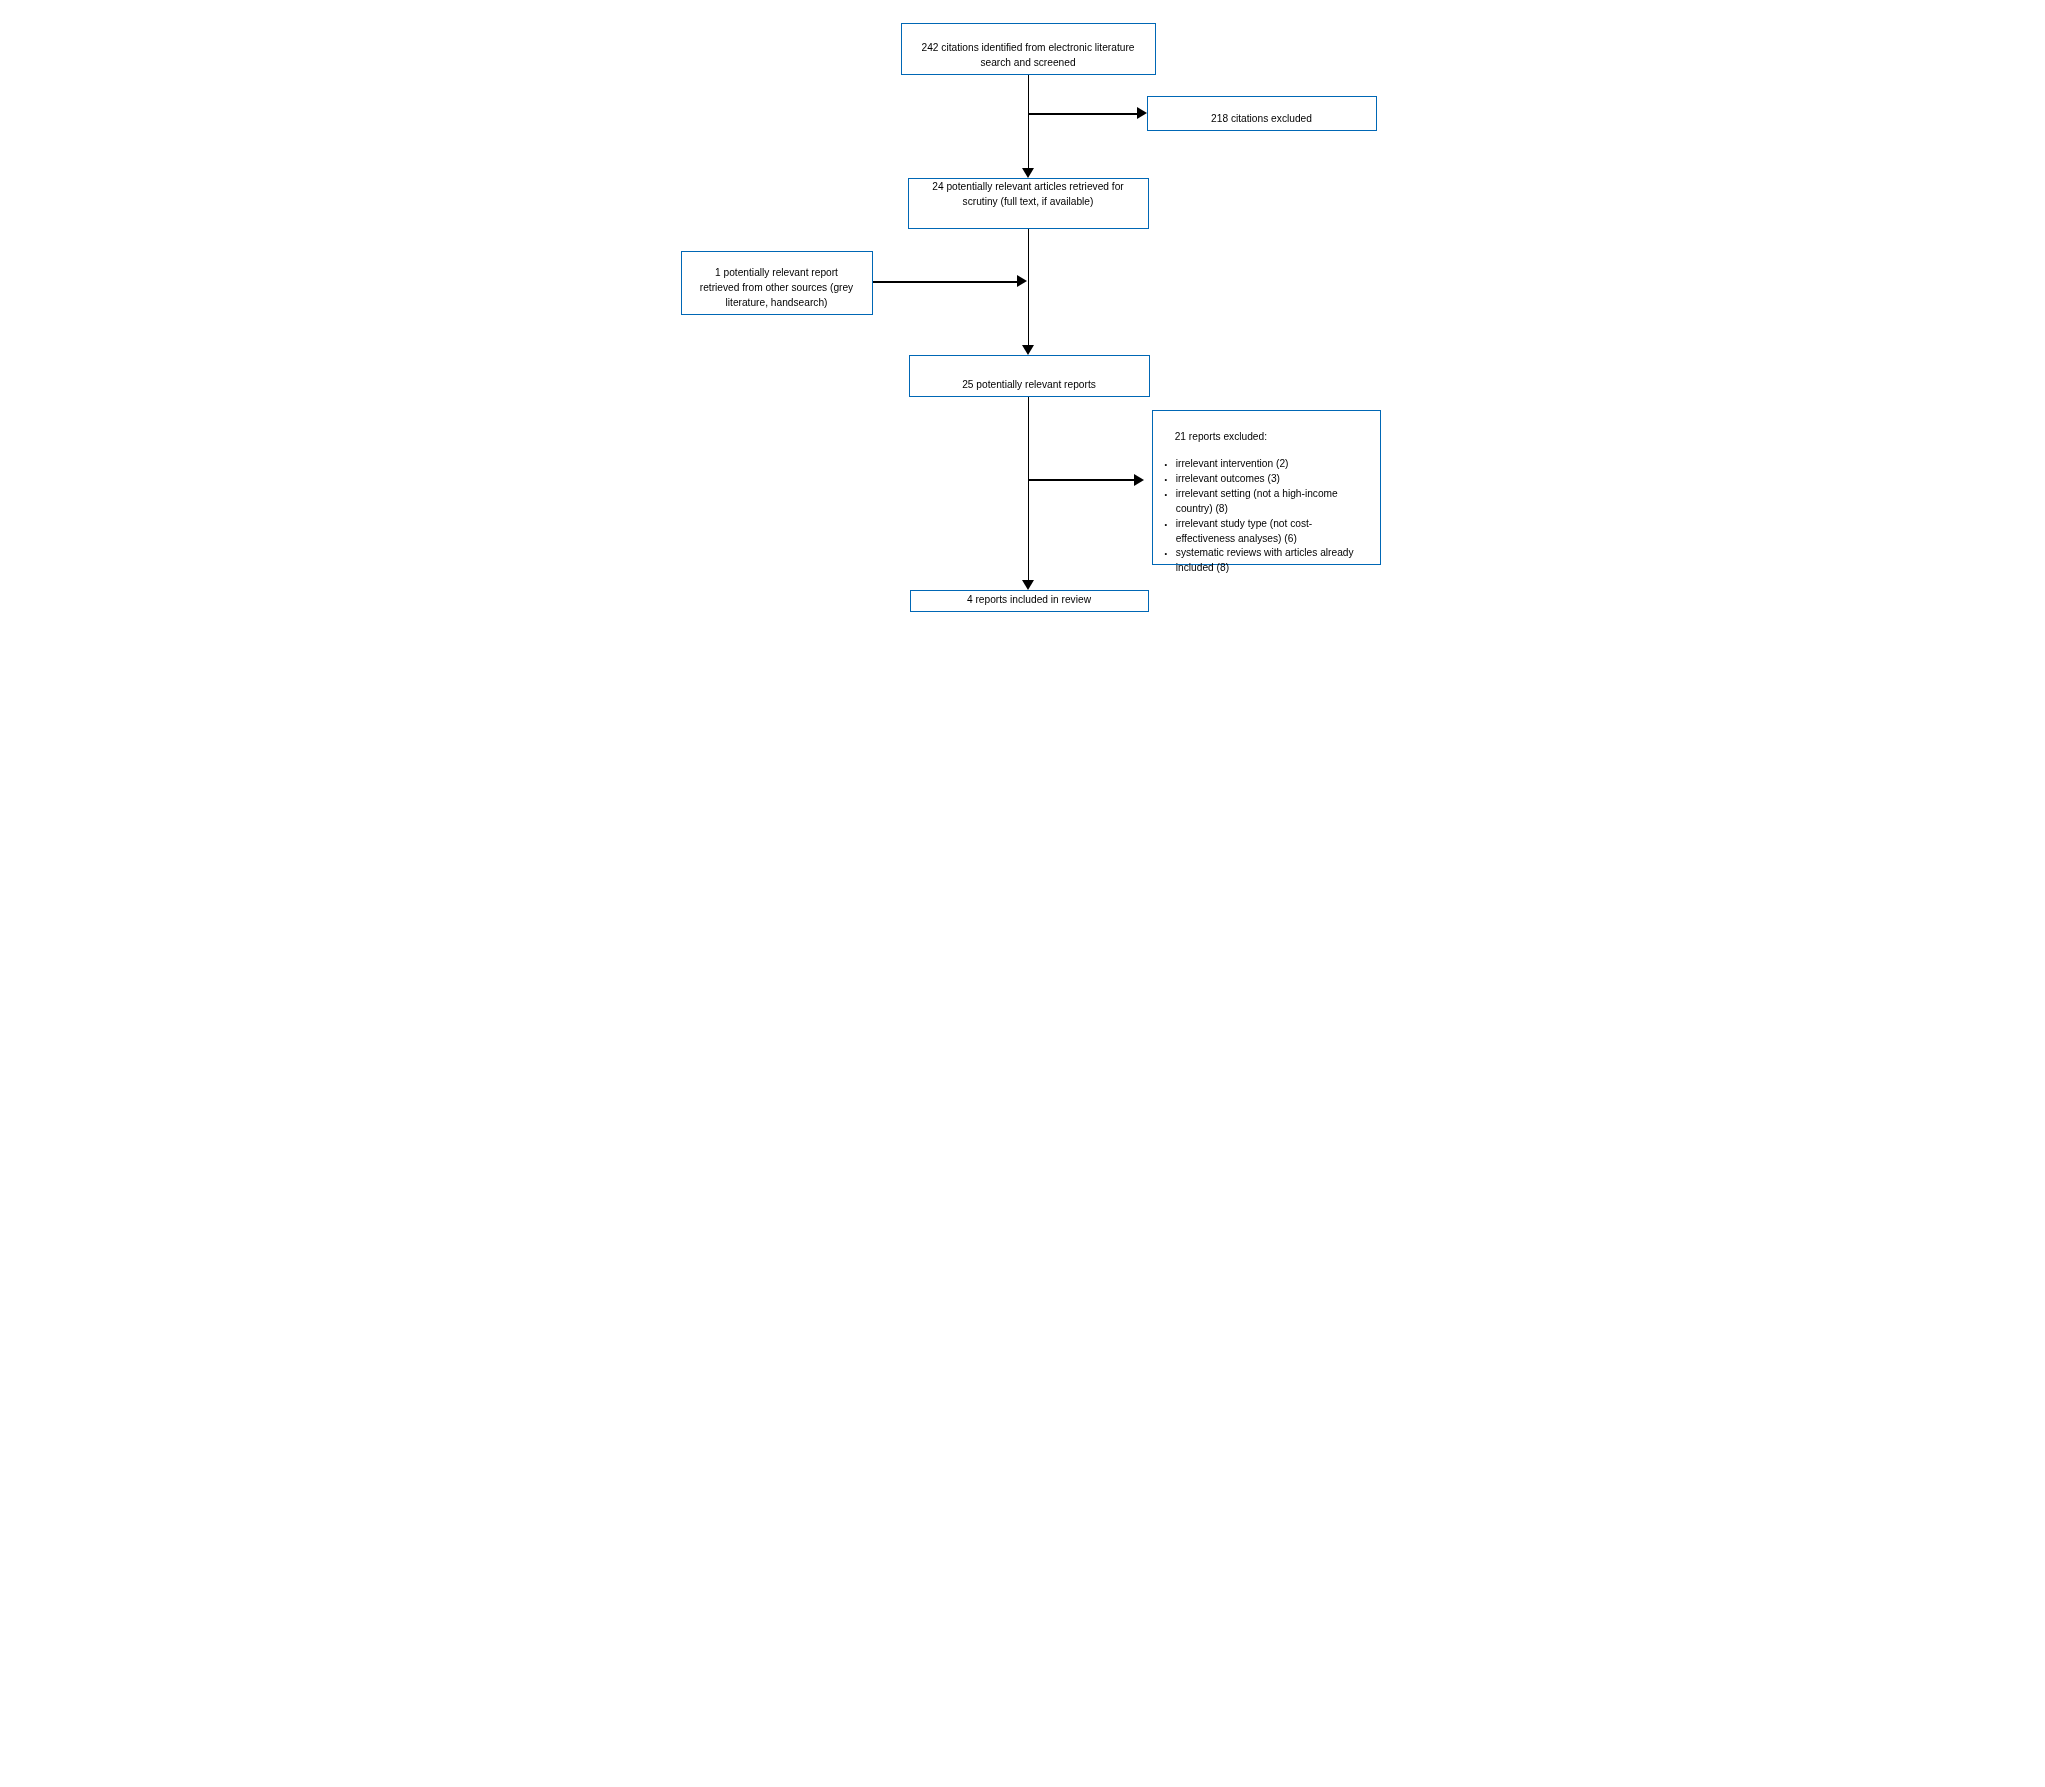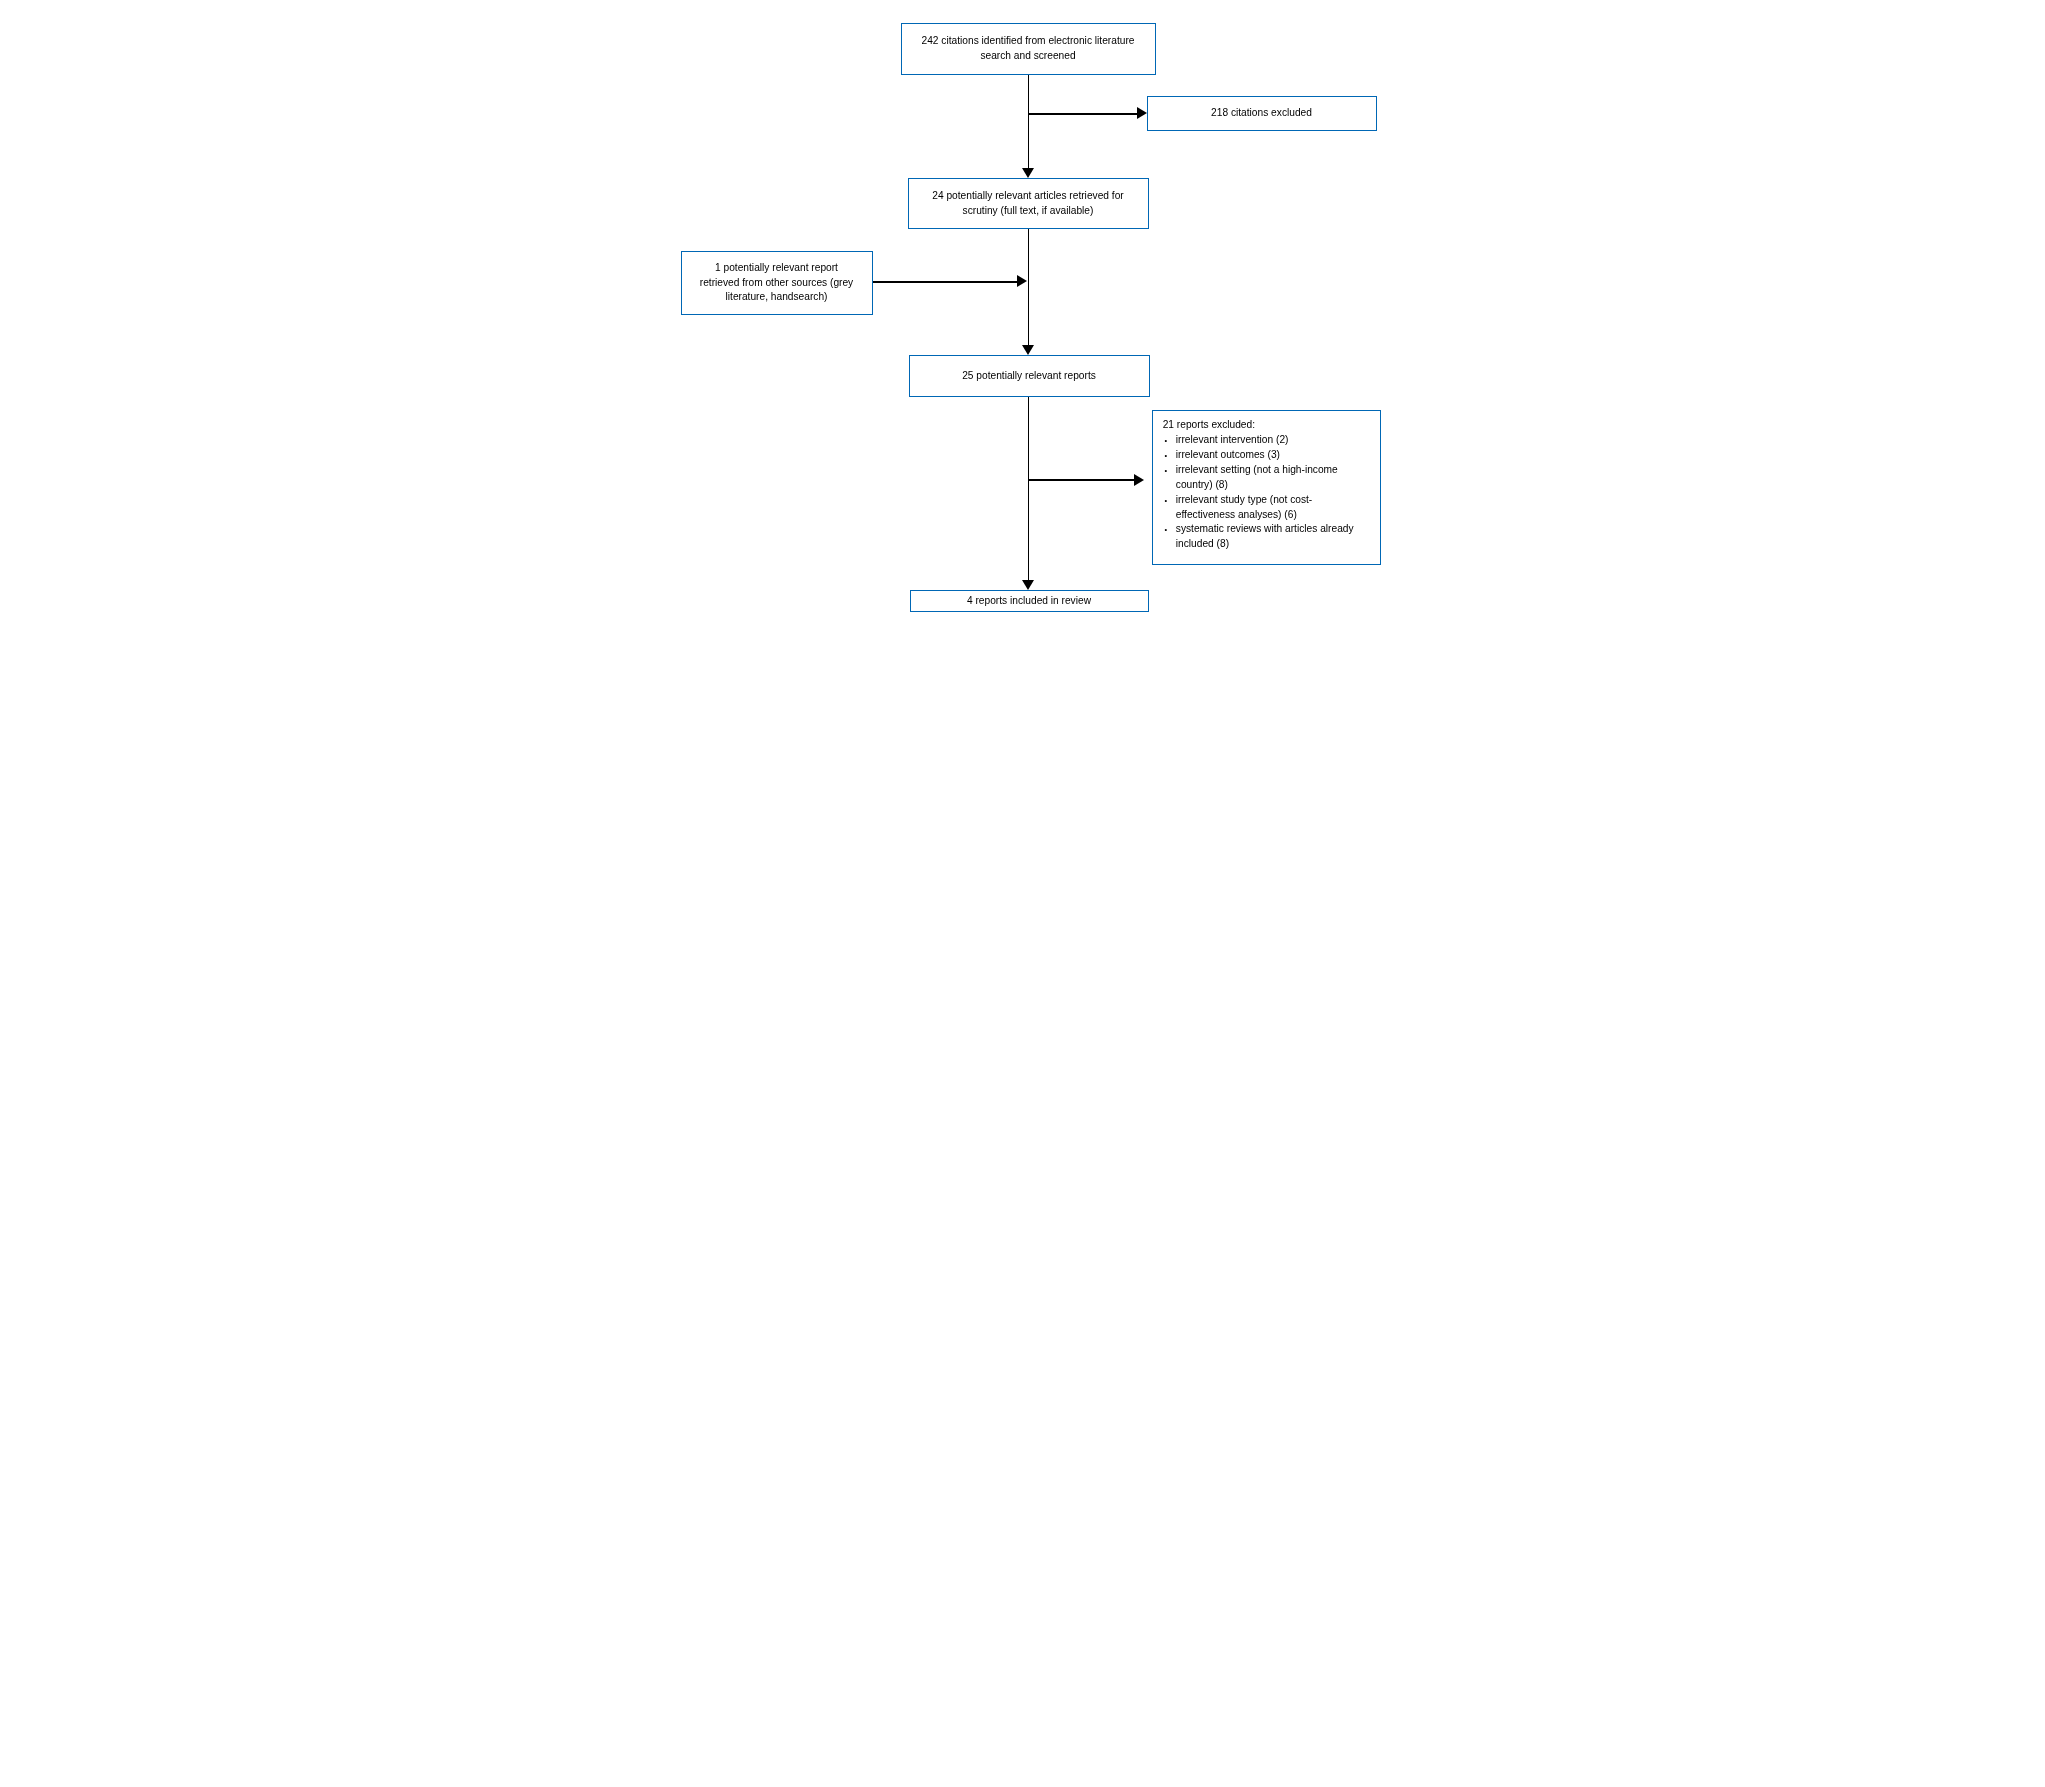--- a/index.html
+++ b/index.html
@@ -17,38 +17,38 @@
     height:626px;
     margin:0 auto;
     background:var(--background);
     overflow:hidden;
   }
   .box{
     position:absolute;
     background:var(--background);
     border:1.9px solid var(--box-border);
     display:flex;
-    align-items:center;
+    align-items:flex-end;
     justify-content:center;
     text-align:center;
     font-size:10.2px;
     line-height:1.45;
     color:var(--text);
   }
   .box .label{display:block;}
   .box-identified      {left:236px; top:23px;   width:255px; height:52px; padding:3.7px 13px;}
   .box-cit-excluded    {left:482px;top:96px;  width:230px; height:35px;  padding:2.8px 9.3px;}
   .box-retrieved       {left:243px; top:178px;  width:241px; height:51px; padding:18px 15px;}
   .box-other-sources   {left:16px;  top:251px;  width:192px; height:64px; padding:3.7px 16.7px;}
   .box-relevant        {left:244px; top:355px;  width:241px; height:42px;  padding:2.8px 11px;}
   .box-rep-excluded    {left:487px;top:410px;  width:229px; height:155px; padding:7.4px 6.5px 5.6px 9.3px;
                         flex-direction:column; align-items:stretch; justify-content:flex-start; text-align:left;}
   .box-included        {left:245px; top:590px; width:239px; height:22px;  padding:2.8px 11px;}
 
-  .excl-heading{display:block; margin:0; padding:0 0 0 0.9px;}
+  .excl-heading{display:block; margin:12px; padding:0 0 0 0.9px;}
   .excl-list{list-style:none; margin:0; padding:0;}
   .excl-list li{display:flex; align-items:flex-start; padding-right:17.6px;}
   .excl-list .bullet{
     flex:0 0 14px; width:14px; text-align:left; padding-left:2.8px;
     font-size:7.4px; line-height:15px;
   }
   .excl-list .reason{flex:1 1 auto;}
 
   .line{position:absolute; background:var(--connector);}
   .vline{width:1.9px;}

